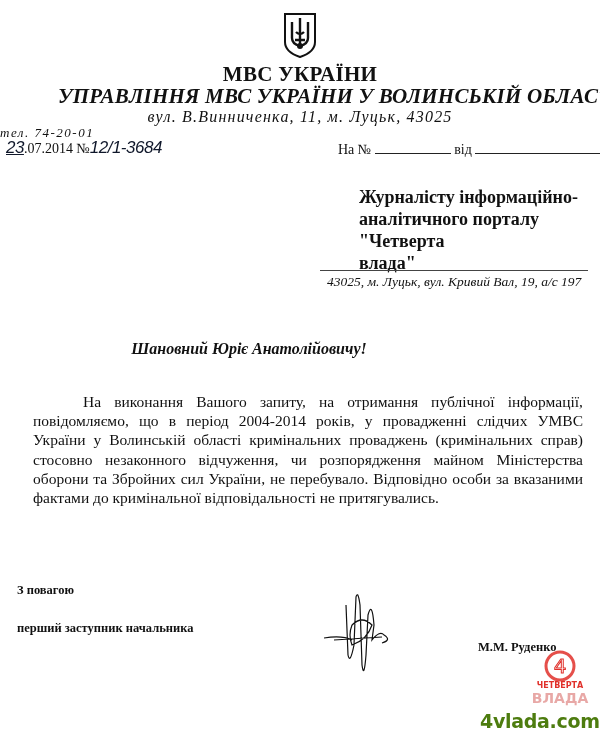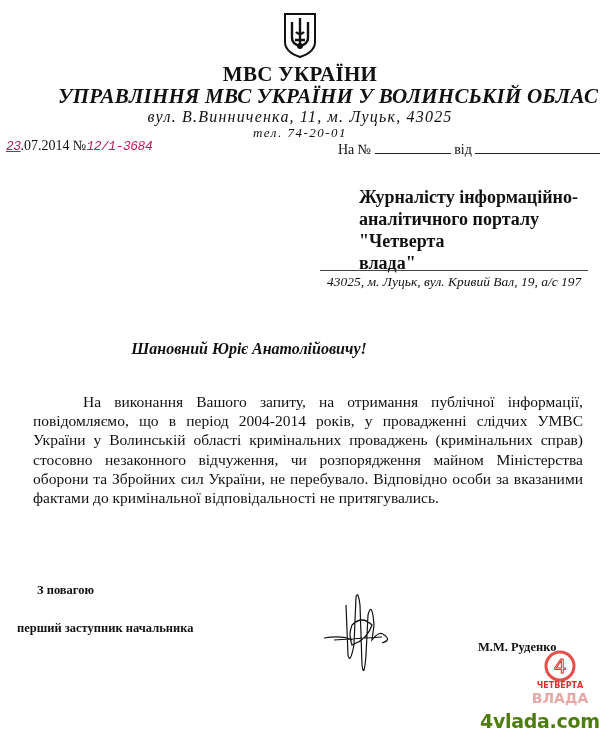--- a/index.html
+++ b/index.html
@@ -5,32 +5,32 @@
     html, body { margin: 0; padding: 0; }
     body {
       width: 600px; height: 737px; background: #ffffff; position: relative; overflow: hidden;
       font-family: "Liberation Serif", "DejaVu Serif", serif; color: #111;
     }
     .abs { position: absolute; }
     .emblem { left: 283px; top: 12px; width: 34px; height: 46px; }
     .h1 { left: 0; width: 600px; top: 62px; text-align: center; font-weight: bold; font-size: 21px; letter-spacing: 0.3px; }
     .h2 { left: 58px; top: 84px; font-weight: bold; font-style: italic; font-size: 21px; white-space: nowrap; letter-spacing: 0.2px; }
     .addr { left: 0; width: 600px; top: 108px; text-align: center; font-style: italic; font-size: 16px; letter-spacing: 1.2px; }
-    .tel { left: 0; width: 600px; top: 125px; text-align: center; font-style: italic; font-size: 13px; letter-spacing: 1.5px; }
+    .tel { left: 0; width: 600px; top: 125px; text-align: left; font-style: italic; font-size: 13px; letter-spacing: 1.5px; }
     .outgoing { left: 6px; top: 138px; font-size: 14px; white-space: nowrap; }
-    .hw { font-family: Liberation Mono, monospace; font-style: italic; color: #be185d; font-size: 13px; letter-spacing: -0.5px; }
+    .hw { font-family: Liberation Sans, sans-serif; font-style: italic; color: #0f172a; font-size: 17px; letter-spacing: -0.5px; }
     .hw-day { text-decoration: underline; }
     .ref { left: 338px; top: 141px; font-size: 14px; white-space: nowrap; }
     .blank { display: inline-block; border-bottom: 1px solid #222; height: 12px; vertical-align: baseline; }
     .recipient { left: 327px; top: 186px; width: 270px; font-weight: bold; font-size: 18px; line-height: 22px; margin-left: 32px; }
     .rule { left: 320px; top: 270px; width: 268px; border-top: 1px solid #444; }
     .raddr { left: 327px; top: 274px; width: 260px; font-style: italic; font-size: 13.5px; line-height: 16px; }
     .salute { left: 0; width: 498px; top: 340px; text-align: center; font-weight: bold; font-style: italic; font-size: 16px; }
     .body-text { left: 33px; top: 392px; width: 550px; font-size: 15.5px; line-height: 19.2px; text-align: justify; text-indent: 50px; }
-    .regards { left: 17px; top: 583px; font-weight: bold; font-size: 12.5px; margin-left: 20px; }
+    .regards { left: 17px; top: 583px; font-weight: bold; font-size: 12.5px; }
     .position { left: 17px; top: 620px; font-weight: bold; font-size: 12.5px; line-height: 16px; }
     .signature { left: 322px; top: 585px; width: 80px; height: 100px; }
     .signer { left: 478px; top: 640px; font-weight: bold; font-size: 12.5px; }
     .wm-logo { left: 524px; top: 650px; width: 72px; height: 60px; }
     .wm-url { left: 480px; top: 710px; font-family: "DejaVu Sans", sans-serif; font-weight: bold; font-size: 19px; color: #4d7c0f; letter-spacing: -0.3px; }
   </style>
 </head>
 <body>
 
 <div class="abs emblem">

